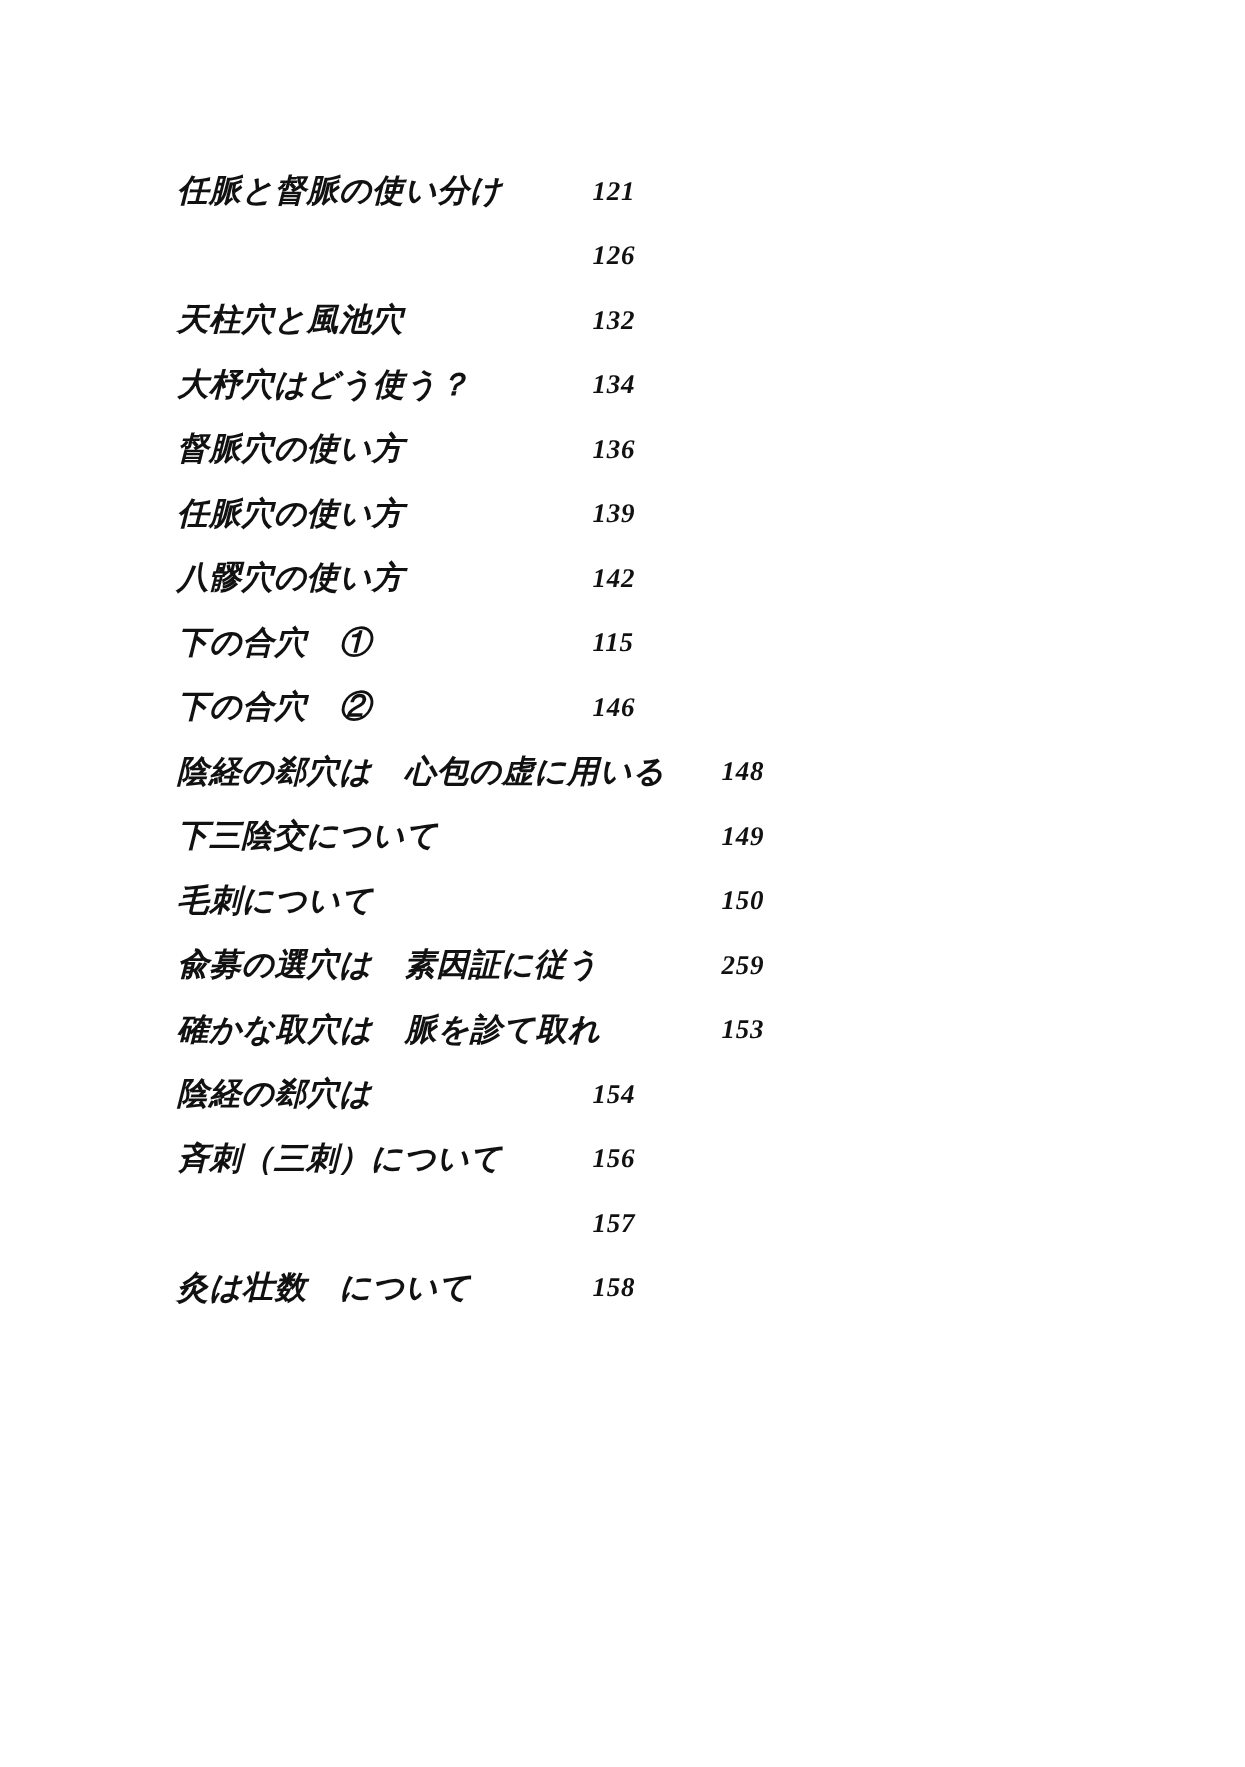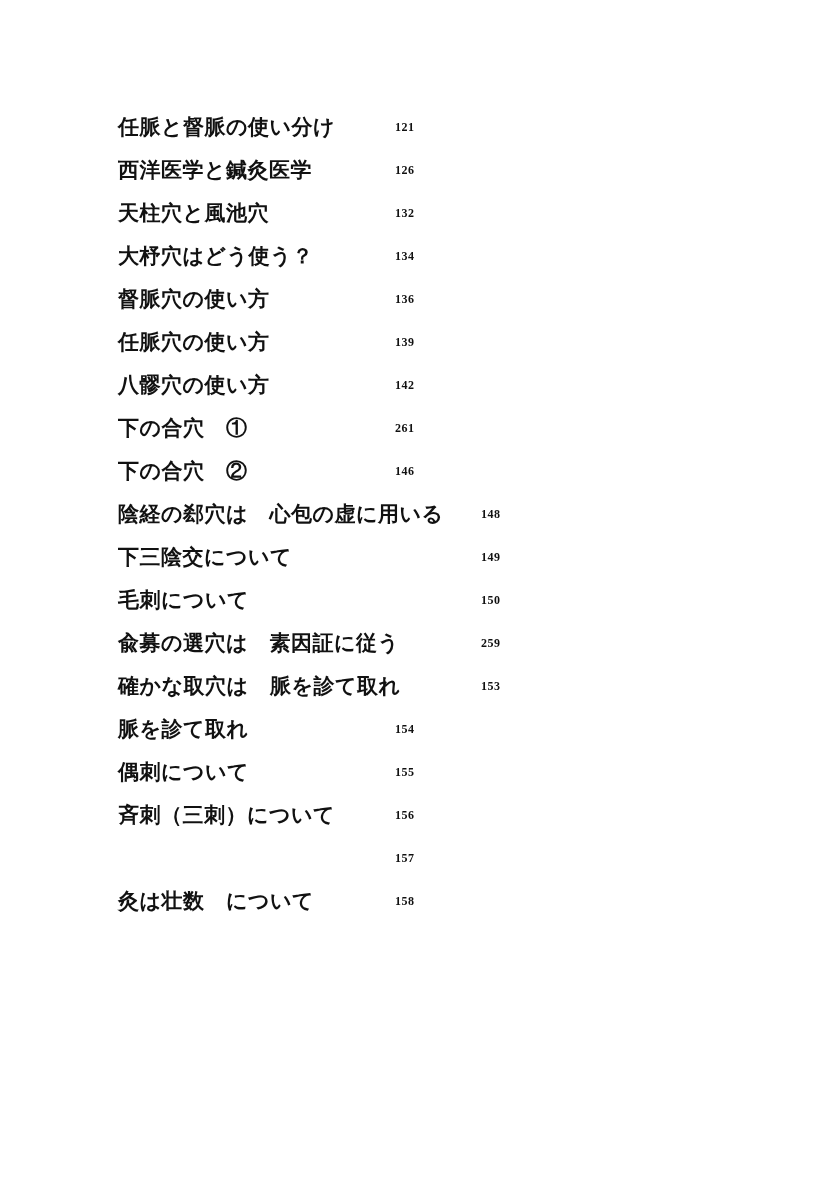--- a/index.html
+++ b/index.html
@@ -27,59 +27,59 @@
     position: absolute;
     left: 118px;
     top: 106px;
     width: 600px;
   }
   .toc-entry {
     display: block;
     position: relative;
     height: 43px;
     white-space: nowrap;
+    font-style: italic;
   }
   .toc-title {
     display: inline-block;
     font-size: 21px;
     font-weight: 700;
     letter-spacing: 0.5px;
     line-height: 43px;
     color: #111111;
   }
   .toc-page {
     position: absolute;
-    font-size: 12px;
+    font-size: 18px;
     font-weight: 700;
     line-height: 43px;
     color: #111111;
     letter-spacing: 0.5px;
   }
   
   .col-a .toc-page { left: 277px; }
   .col-b .toc-page { left: 363px; }
 </style>
 </head>
 <body>
 
 <div class="page">
   <div class="toc" id="toc-list">
       <div class="toc-entry col-a"><span class="toc-title">任脈と督脈の使い分け</span><span class="toc-page">121</span></div>
-      <div class="toc-entry col-a"><span class="toc-title">西洋医学と鍼灸医学</span><span class="toc-page">126</span></div>
+      <div class="toc-entry col-a"><span class="toc-page">126</span></div>
       <div class="toc-entry col-a"><span class="toc-title">天柱穴と風池穴</span><span class="toc-page">132</span></div>
       <div class="toc-entry col-a"><span class="toc-title">大杼穴はどう使う？</span><span class="toc-page">134</span></div>
       <div class="toc-entry col-a"><span class="toc-title">督脈穴の使い方</span><span class="toc-page">136</span></div>
       <div class="toc-entry col-a"><span class="toc-title">任脈穴の使い方</span><span class="toc-page">139</span></div>
       <div class="toc-entry col-a"><span class="toc-title">八髎穴の使い方</span><span class="toc-page">142</span></div>
-      <div class="toc-entry col-a"><span class="toc-title">下の合穴　①</span><span class="toc-page">261</span></div>
+      <div class="toc-entry col-a"><span class="toc-title">下の合穴　①</span><span class="toc-page">115</span></div>
       <div class="toc-entry col-a"><span class="toc-title">下の合穴　②</span><span class="toc-page">146</span></div>
       <div class="toc-entry col-b"><span class="toc-title">陰経の郄穴は　心包の虚に用いる</span><span class="toc-page">148</span></div>
       <div class="toc-entry col-b"><span class="toc-title">下三陰交について</span><span class="toc-page">149</span></div>
       <div class="toc-entry col-b"><span class="toc-title">毛刺について</span><span class="toc-page">150</span></div>
       <div class="toc-entry col-b"><span class="toc-title">兪募の選穴は　素因証に従う</span><span class="toc-page">259</span></div>
       <div class="toc-entry col-b"><span class="toc-title">確かな取穴は　脈を診て取れ</span><span class="toc-page">153</span></div>
-      <div class="toc-entry col-a"><span class="toc-title">脈を診て取れ</span><span class="toc-page">154</span></div>
-      <div class="toc-entry col-a"><span class="toc-title">偶刺について</span><span class="toc-page">155</span></div>
+      <div class="toc-entry col-a"><span class="toc-title">陰経の郄穴は</span><span class="toc-page">154</span></div>
       <div class="toc-entry col-a"><span class="toc-title">斉刺（三刺）について</span><span class="toc-page">156</span></div>
       <div class="toc-entry col-a"><span class="toc-page">157</span></div>
       <div class="toc-entry col-a"><span class="toc-title">灸は壮数　について</span><span class="toc-page">158</span></div>
     </div>
 </div>
 
 </body></html>

